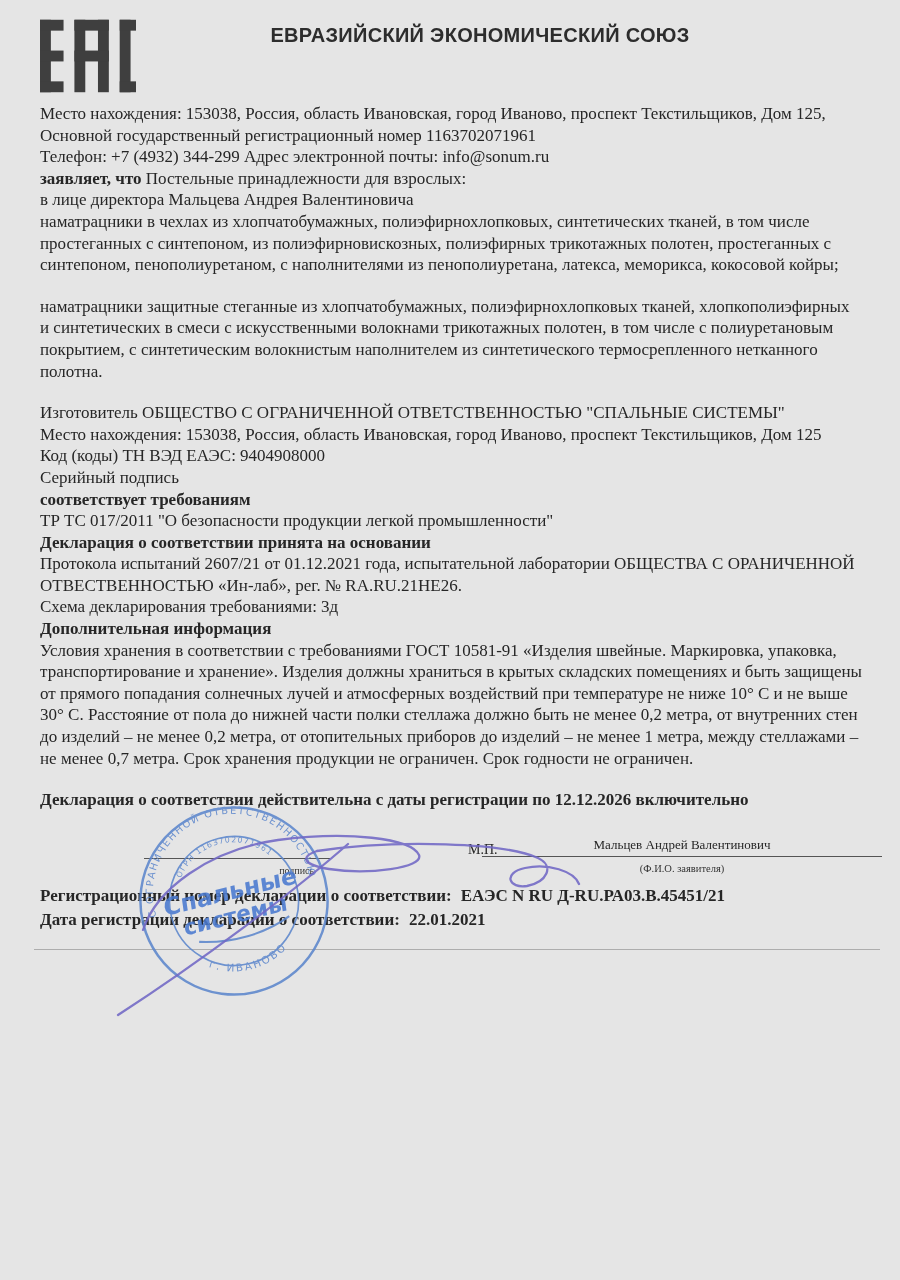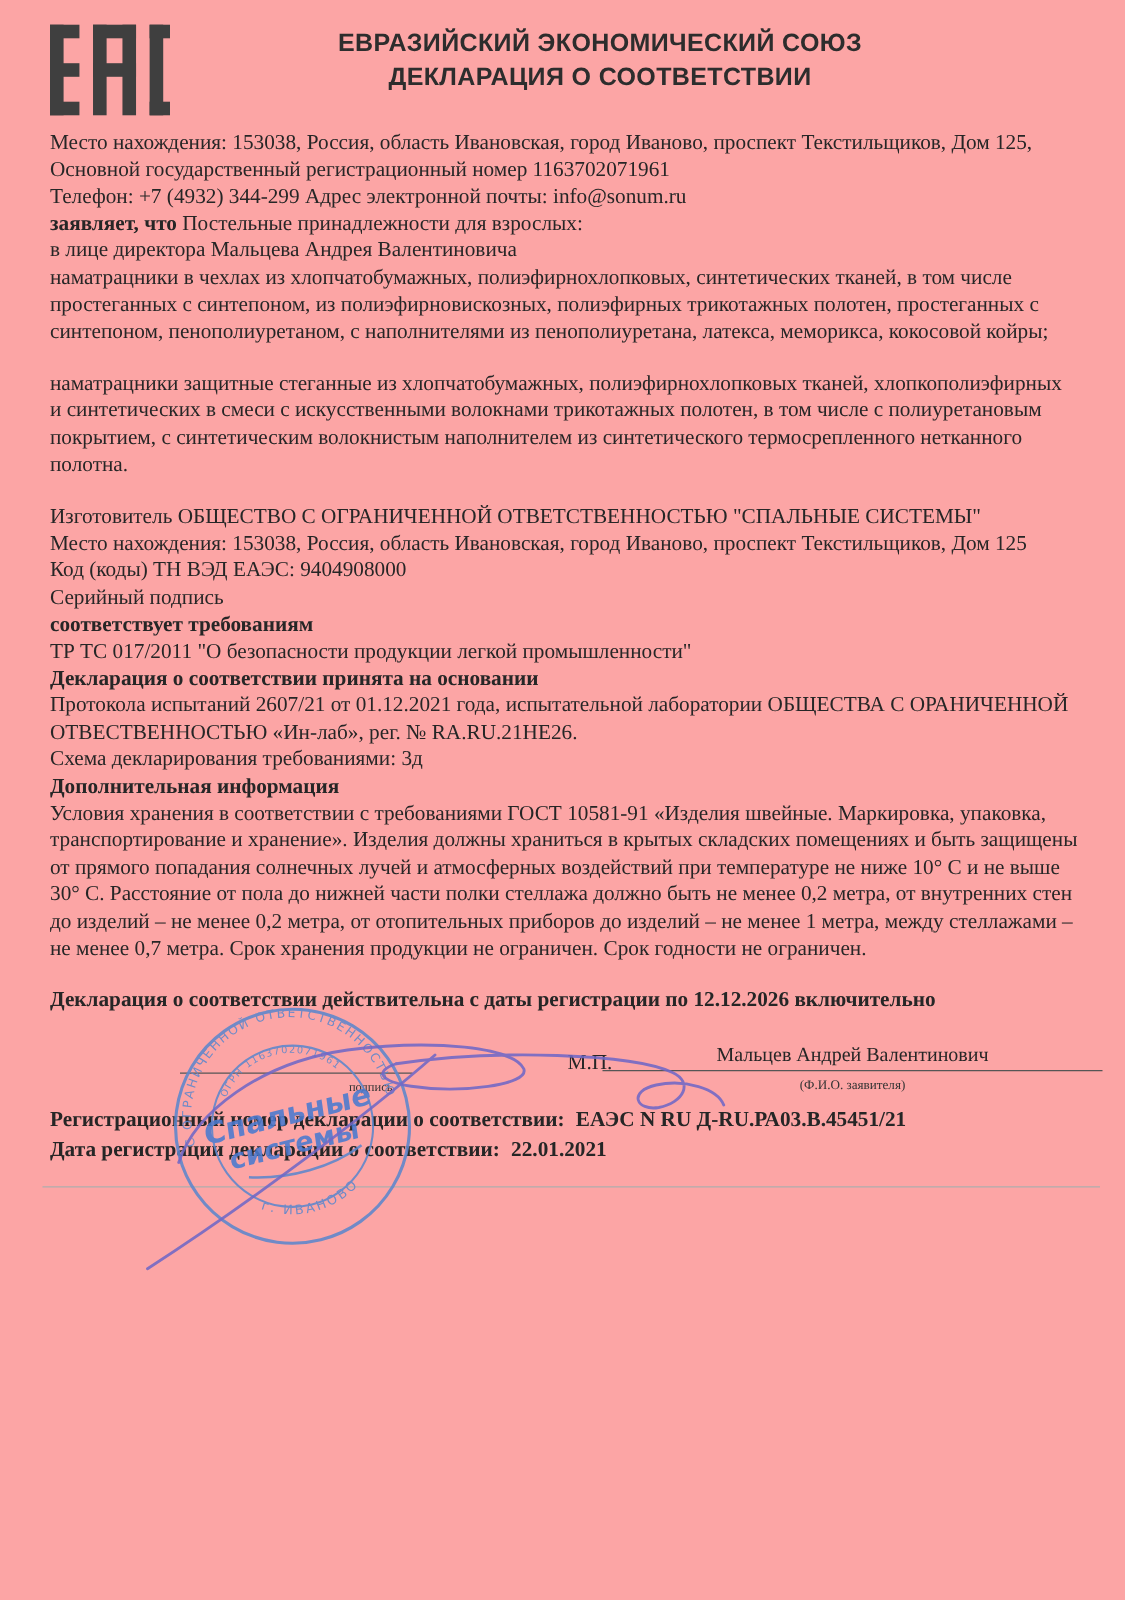--- a/index.html
+++ b/index.html
@@ -1,39 +1,39 @@
 <!DOCTYPE html>
 <html><head>
 <meta charset="utf-8">
 <style>
   html,body{margin:0;padding:0;background:#ffffff;}
   .page{
-    position:relative;width:900px;height:1280px;background:#fca5a5;overflow:hidden;
+    position:relative;width:900px;height:1280px;background:#e5e5e5;overflow:hidden;
     font-family:"Liberation Serif","DejaVu Serif",serif;color:#262626;
   }
   
   .header{position:absolute;top:14px;left:40px;right:40px;height:90px;}
   .eac-logo{position:absolute;left:0;top:2px;width:96px;height:80px;}
   .titles{
     position:absolute;left:60px;right:0;top:8px;text-align:center;
     font-family:"Liberation Sans","DejaVu Sans",sans-serif;font-weight:bold;
     font-size:20px;line-height:27px;color:#2d2d2d;letter-spacing:.3px;
   }
   
   .doc{position:absolute;top:103px;left:40px;width:822px;font-size:17px;line-height:21.6px;}
   .doc p{margin:0;}
   .b{font-weight:bold;}
   .gap{height:20px;}
   
   .sig-block{position:relative;height:74px;}
   .sig-line-left{position:absolute;left:104px;top:47px;width:186px;border-top:1.5px solid #555;}
   .sig-caption{position:absolute;left:88px;top:49px;width:186px;text-align:right;font-size:10px;color:#333;}
-  .mp{position:absolute;left:414px;top:28px;font-size:17px;font-family:Liberation Serif, serif;}
+  .mp{position:absolute;left:428px;top:28px;font-size:14px;font-family:Liberation Serif, serif;}
   .fio{position:absolute;left:442px;top:23px;width:400px;text-align:center;}
-  .fio-name{font-size:16px;border-bottom:1.5px solid #555;padding-bottom:1px;}
+  .fio-name{font-size:13px;border-bottom:1.5px solid #555;padding-bottom:1px;}
   .fio-caption{font-size:10.5px;color:#333;padding-top:1px;}
   .reg p{margin:0 0 2px 0;font-weight:bold;line-height:22.5px;}
   .reg .val{margin-left:9px;}
   
   .bottom-rule{position:absolute;top:949px;left:34px;width:846px;border-top:1px solid #adadad;}
   
   .stamp{position:absolute;left:130px;top:797px;width:208px;height:208px;opacity:.88;transform:rotate(-14deg);}
   .sig-ink{position:absolute;left:48px;top:812px;width:570px;height:230px;opacity:.88;}
 </style>
 </head>
@@ -55,21 +55,20 @@
         <rect x="38" y="0" width="38" height="12"></rect>
         <rect x="38" y="34" width="38" height="12"></rect>
 
         <rect x="88" y="0" width="12" height="80"></rect>
         <rect x="88" y="0" width="18" height="12"></rect>
         <rect x="88" y="68" width="18" height="12"></rect>
       </g>
     </svg>
     <div class="titles">
       <div>ЕВРАЗИЙСКИЙ ЭКОНОМИЧЕСКИЙ СОЮЗ</div>
-      <div>ДЕКЛАРАЦИЯ О СООТВЕТСТВИИ</div>
     </div>
   </div>
 
   <div class="doc">
     <p>Место нахождения: 153038, Россия, область Ивановская, город Иваново, проспект Текстильщиков, Дом 125, Основной государственный регистрационный номер 1163702071961</p>
     <p>Телефон: +7 (4932) 344-299 Адрес электронной почты: info@sonum.ru</p>
     <p><span class="b">заявляет, что</span> <span>Постельные принадлежности для взрослых:</span></p>
     <p>в лице директора Мальцева Андрея Валентиновича</p>
     <p>наматрацники в чехлах из хлопчатобумажных, полиэфирнохлопковых, синтетических тканей, в том числе простеганных с синтепоном, из полиэфирновискозных, полиэфирных трикотажных полотен, простеганных с синтепоном, пенополиуретаном, с наполнителями из пенополиуретана, латекса, меморикса, кокосовой койры;</p>
     <div class="gap"></div>

